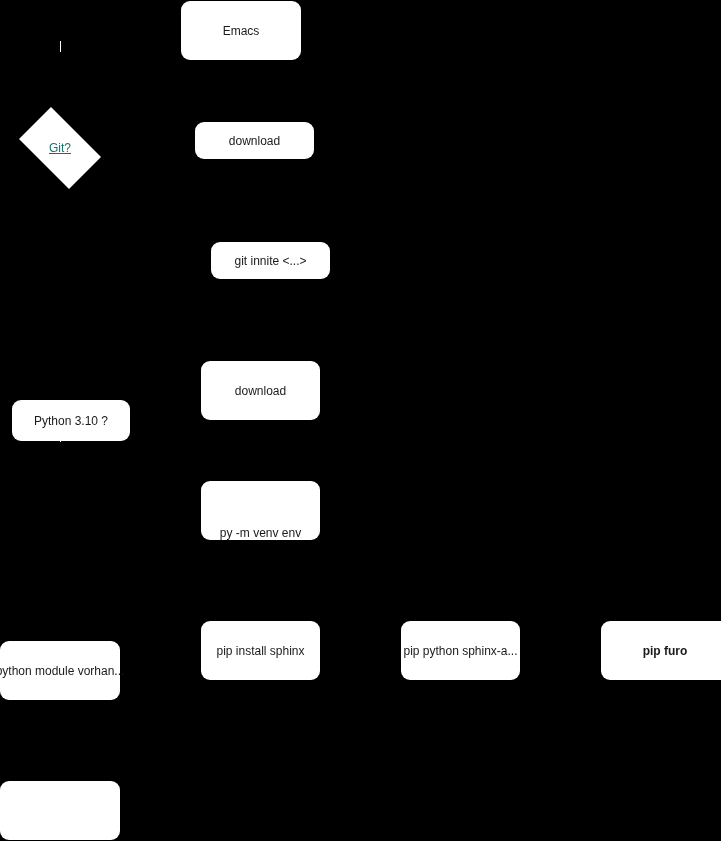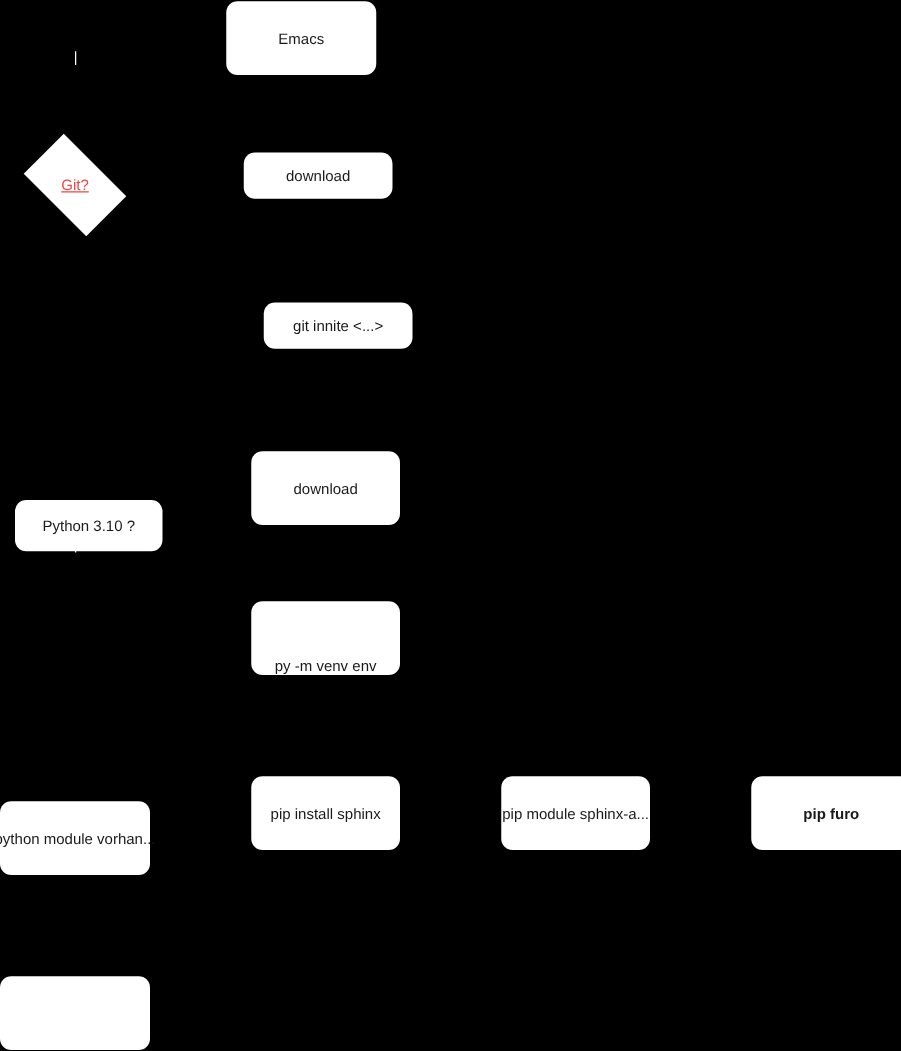--- a/index.html
+++ b/index.html
@@ -48,21 +48,21 @@
     height: 100%;
     background: #ffffff;
     transform: translate(-50%, -50%) rotate(45deg) scale(0.7075, 0.566);
     transform-origin: center center;
   }
   .diamond .label {
     position: absolute;
     left: 50%;
     top: 50%;
     transform: translate(-50%, -50%);
-    color: #ef4444;
+    color: #0f766e;
     font-size: 12px;
     line-height: 14px;
     white-space: nowrap;
     text-align: center;
     z-index: 2;
     text-decoration: underline;
   }
   .connector {
     position: absolute;
     background: #ffffff;
@@ -94,21 +94,21 @@
     <div class="node rounded" style="left: 201px; top: 481px; width: 119px; height: 59px; align-items: flex-end;">
       <span class="label">py -m venv env</span>
     </div>
     <div class="node rounded" style="left: 0px; top: 641px; width: 120px; height: 59px;">
       <span class="label">python module vorhan...</span>
     </div>
     <div class="node rounded" style="left: 201px; top: 621px; width: 119px; height: 59px; align-items: center;">
       <span class="label">pip install sphinx</span>
     </div>
     <div class="node rounded" style="left: 401px; top: 621px; width: 119px; height: 59px;">
-      <span class="label">pip module sphinx-a...</span>
+      <span class="label">pip python sphinx-a...</span>
     </div>
     <div class="node rounded" style="left: 601px; top: 621px; width: 128px; height: 59px; font-weight: bold;">
       <span class="label">pip furo</span>
     </div>
     <div class="node rounded" style="left: 0px; top: 781px; width: 120px; height: 59px;">
       <span class="label"></span>
     </div>
     <div class="connector" style="left: 60px; top: 41px; width: 1px; height: 11px; background: rgb(255, 255, 255);"></div>
     <div class="connector" style="left: 60px; top: 431px; width: 1px; height: 11px; background: rgb(255, 255, 255);"></div>
   </div>

